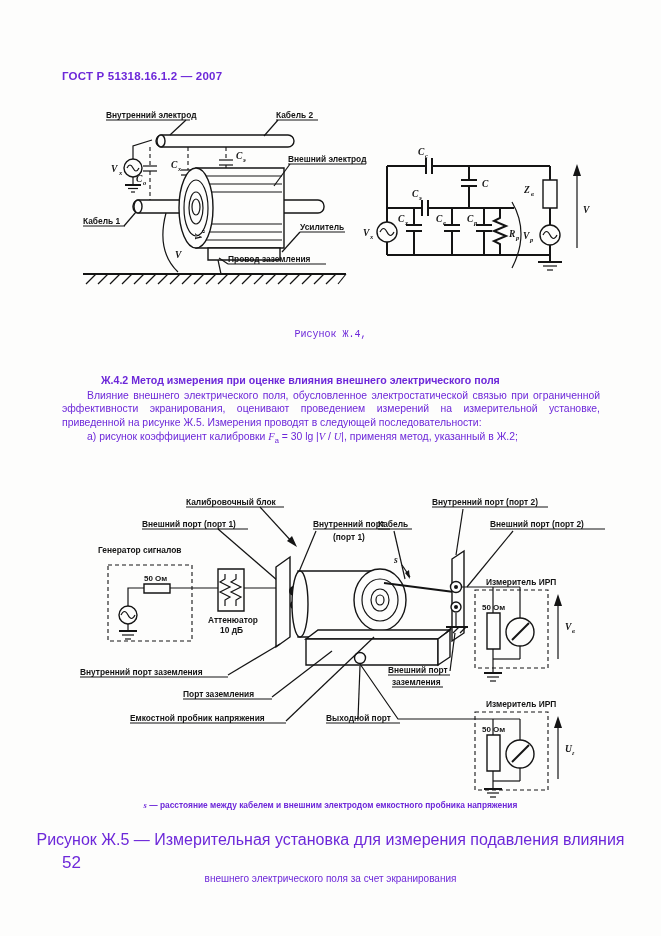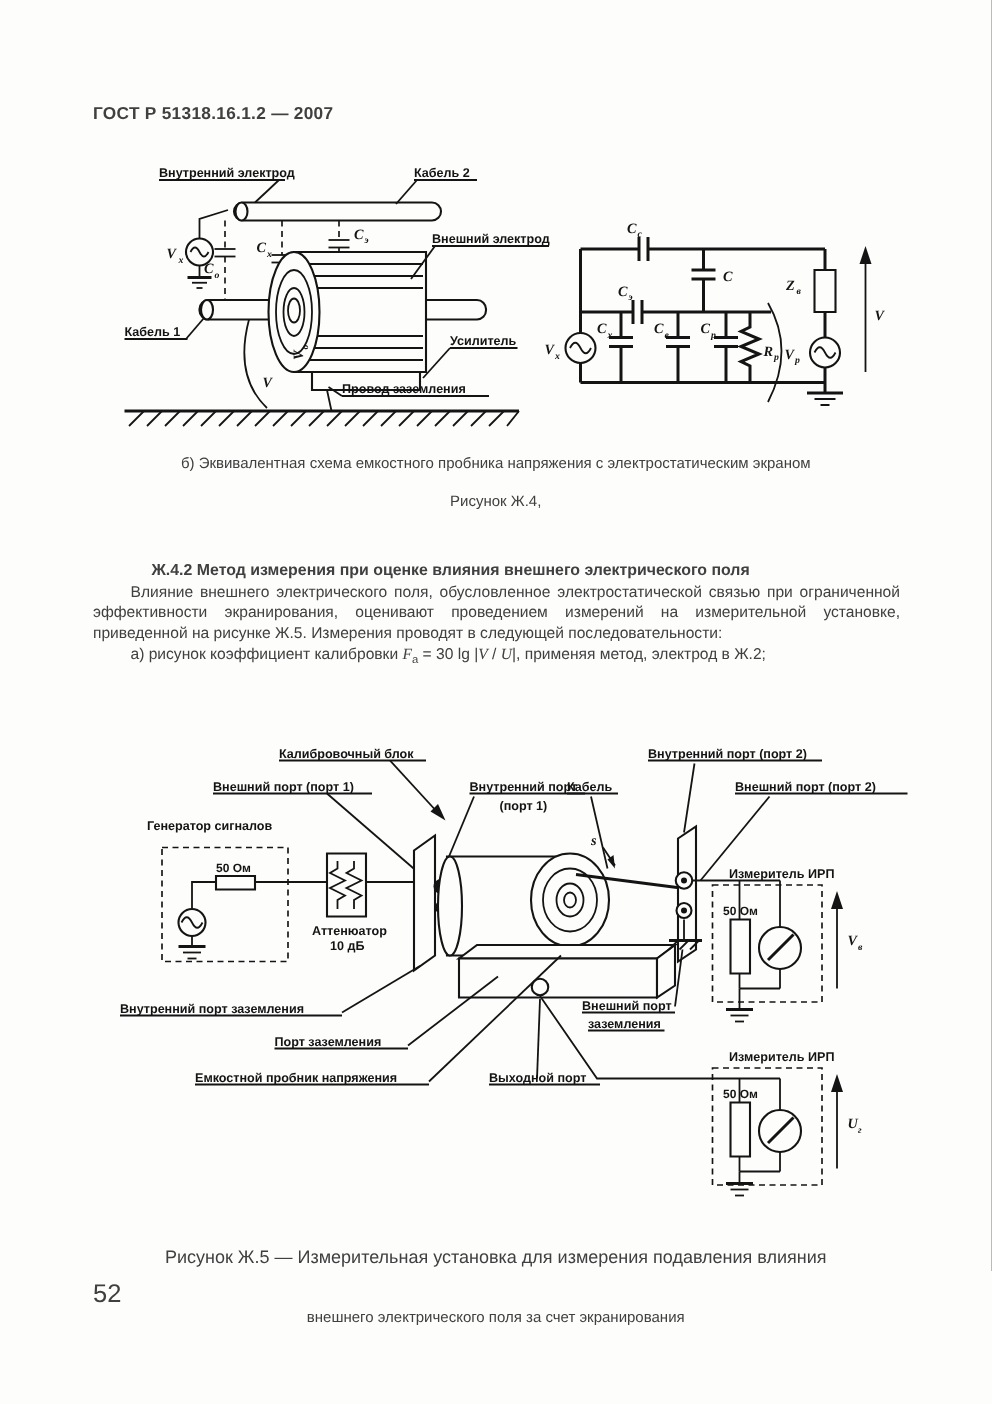--- a/index.html
+++ b/index.html
@@ -1,35 +1,35 @@
 <!DOCTYPE html>
 <html><head>
 <meta charset="utf-8">
 <style>
   html,body{margin:0;padding:0;background:#888;}
   .page{
     position:relative;width:661px;height:936px;background:#fdfdfc;
-    font-family:"Liberation Sans",sans-serif;color:#404040;overflow:hidden;
+    font-family:"Liberation Sans",sans-serif;color:#6d28d9;overflow:hidden;
     margin:0 auto;
   }
   .hdr{position:absolute;left:62px;top:70px;font-size:11.5px;font-weight:bold;letter-spacing:.2px;}
   .pagenum{position:absolute;left:62px;top:853px;font-size:17px;}
   .centered{position:absolute;left:0;width:100%;text-align:center;}
   .cap-b{top:304px;font-size:10px;}
-  .figref1{top:329px;font-size:10px;}
+  .figref1{top:329px;font-size:10px;font-family:Liberation Mono, monospace;}
   .figref2{top:342px;font-size:10px;}
   .sec-head{position:absolute;left:76px;top:374px;width:538px;font-size:10.6px;font-weight:bold;text-indent:25px;}
   .para{position:absolute;left:62px;top:389px;width:538px;font-size:10.4px;line-height:13.4px;text-align:justify;text-indent:25px;}
   .item{position:absolute;left:62px;width:538px;font-size:10.4px;line-height:13.4px;text-align:justify;text-indent:25px;}
   .item-a{top:430px;}
   .item-b{top:444px;}
   .it{font-style:italic;font-family:"Liberation Serif",serif;}
   sub{font-size:7.5px;}
   .note-s{top:800px;font-size:8.4px;font-weight:bold;}
-  .cap5-1{top:831px;font-size:12px;}
+  .cap5-1{top:831px;font-size:16px;}
   .cap5-2{top:845px;font-size:10px;margin-top:28px;}
   svg{position:absolute;overflow:visible;}
   svg .lbl{font-family:"Liberation Sans",sans-serif;font-size:8.4px;font-weight:bold;fill:#141414;}
   svg .lbl2{font-family:"Liberation Sans",sans-serif;font-size:8px;font-weight:bold;fill:#141414;}
   svg .sym{font-family:"Liberation Serif",serif;font-style:italic;font-weight:bold;font-size:9.5px;fill:#141414;}
   svg .sub{font-family:"Liberation Serif",serif;font-style:italic;font-weight:bold;font-size:6.5px;fill:#141414;}
   svg line,svg path,svg polyline,svg rect,svg circle,svg ellipse,svg polygon{vector-effect:non-scaling-stroke;}
   .stk{stroke:#141414;fill:none;stroke-width:1.2;}
   .stk2{stroke:#141414;fill:none;stroke-width:2;}
   .wht{fill:#fdfdfc;stroke:#141414;stroke-width:1.4;}
@@ -238,27 +238,26 @@
     <text class="sub" x="112" y="85">р</text>
     <text class="sym" x="147" y="97">R</text>
     <text class="sub" x="154" y="100">р</text>
     <text class="sym" x="161" y="99">V</text>
     <text class="sub" x="168" y="102">р</text>
     <text class="sym" x="162" y="53">Z</text>
     <text class="sub" x="169" y="56">в</text>
     <text class="sym" x="221" y="73">V</text>
   </svg>
 
-  <div class="centered cap-b">б) Эквивалентная схема емкостного пробника напряжения с электростатическим экраном</div>
   <div class="centered figref1">Рисунок Ж.4,</div>
 
   <div class="sec-head">Ж.4.2  Метод  измерения при  оценке влияния внешнего электрического поля</div>
   <div class="para">Влияние  внешнего  электрического  поля,  обусловленное  электростатической  связью  при  ограниченной эффективности экранирования, оценивают  проведением измерений на измерительной установке,  приведенной на рисунке Ж.5.  Измерения  проводят  в следующей   последовательности:</div>
   <div class="item item-a">
-    <span>а) рисунок  коэффициент калибровки </span><span class="it">F</span><sub>а</sub><span> = 30 lg |</span><span class="it">V</span><span> / </span><span class="it">U</span><span>|, применяя метод,  электрод  в  Ж.2;</span>
+    <span>а) рисунок  коэффициент калибровки </span><span class="it">F</span><sub>а</sub><span> = 30 lg |</span><span class="it">V</span><span> / </span><span class="it">U</span><span>|, применяя метод,  указанный  в  Ж.2;</span>
   </div>
 
   <svg style="left:58px;top:487px;" width="562" height="312" viewBox="0 0 562 312">
 
     <g>
       <text class="lbl" x="128" y="18">Калибровочный блок</text>
       <line class="stk" x1="128" y1="20" x2="226" y2="20"></line>
         <line class="stk" x1="202" y1="20" x2="235" y2="56"></line>
       <polygon class="blk" points="239,60 229,54 234,49"></polygon>
       <text class="lbl" x="84" y="40">Внешний порт (порт 1)</text>
@@ -395,17 +394,20 @@
       <line class="stk" x1="268" y1="236" x2="342" y2="236"></line>
         <line class="stk" x1="300" y1="232" x2="302" y2="179"></line>
       <text class="lbl" x="330" y="186">Внешний порт</text>
       <line class="stk" x1="330" y1="188" x2="392" y2="188"></line>
       <text class="lbl" x="334" y="198">заземления</text>
       <line class="stk" x1="334" y1="200" x2="385" y2="200"></line>
       <line class="stk" x1="392" y1="184" x2="397" y2="146"></line>
     </g>
   </svg>
 
+  <div class="centered note-s">
+    <span class="it">s</span><span> — расстояние между кабелем и внешним электродом емкостного пробника напряжения</span>
+  </div>
   <div class="centered cap5-1">Рисунок Ж.5 — Измерительная установка для измерения подавления  влияния</div>
   <div class="centered cap5-2">внешнего электрического поля за счет экранирования</div>
 
   <div class="pagenum">52</div>
 </div>
 
 </body></html>

